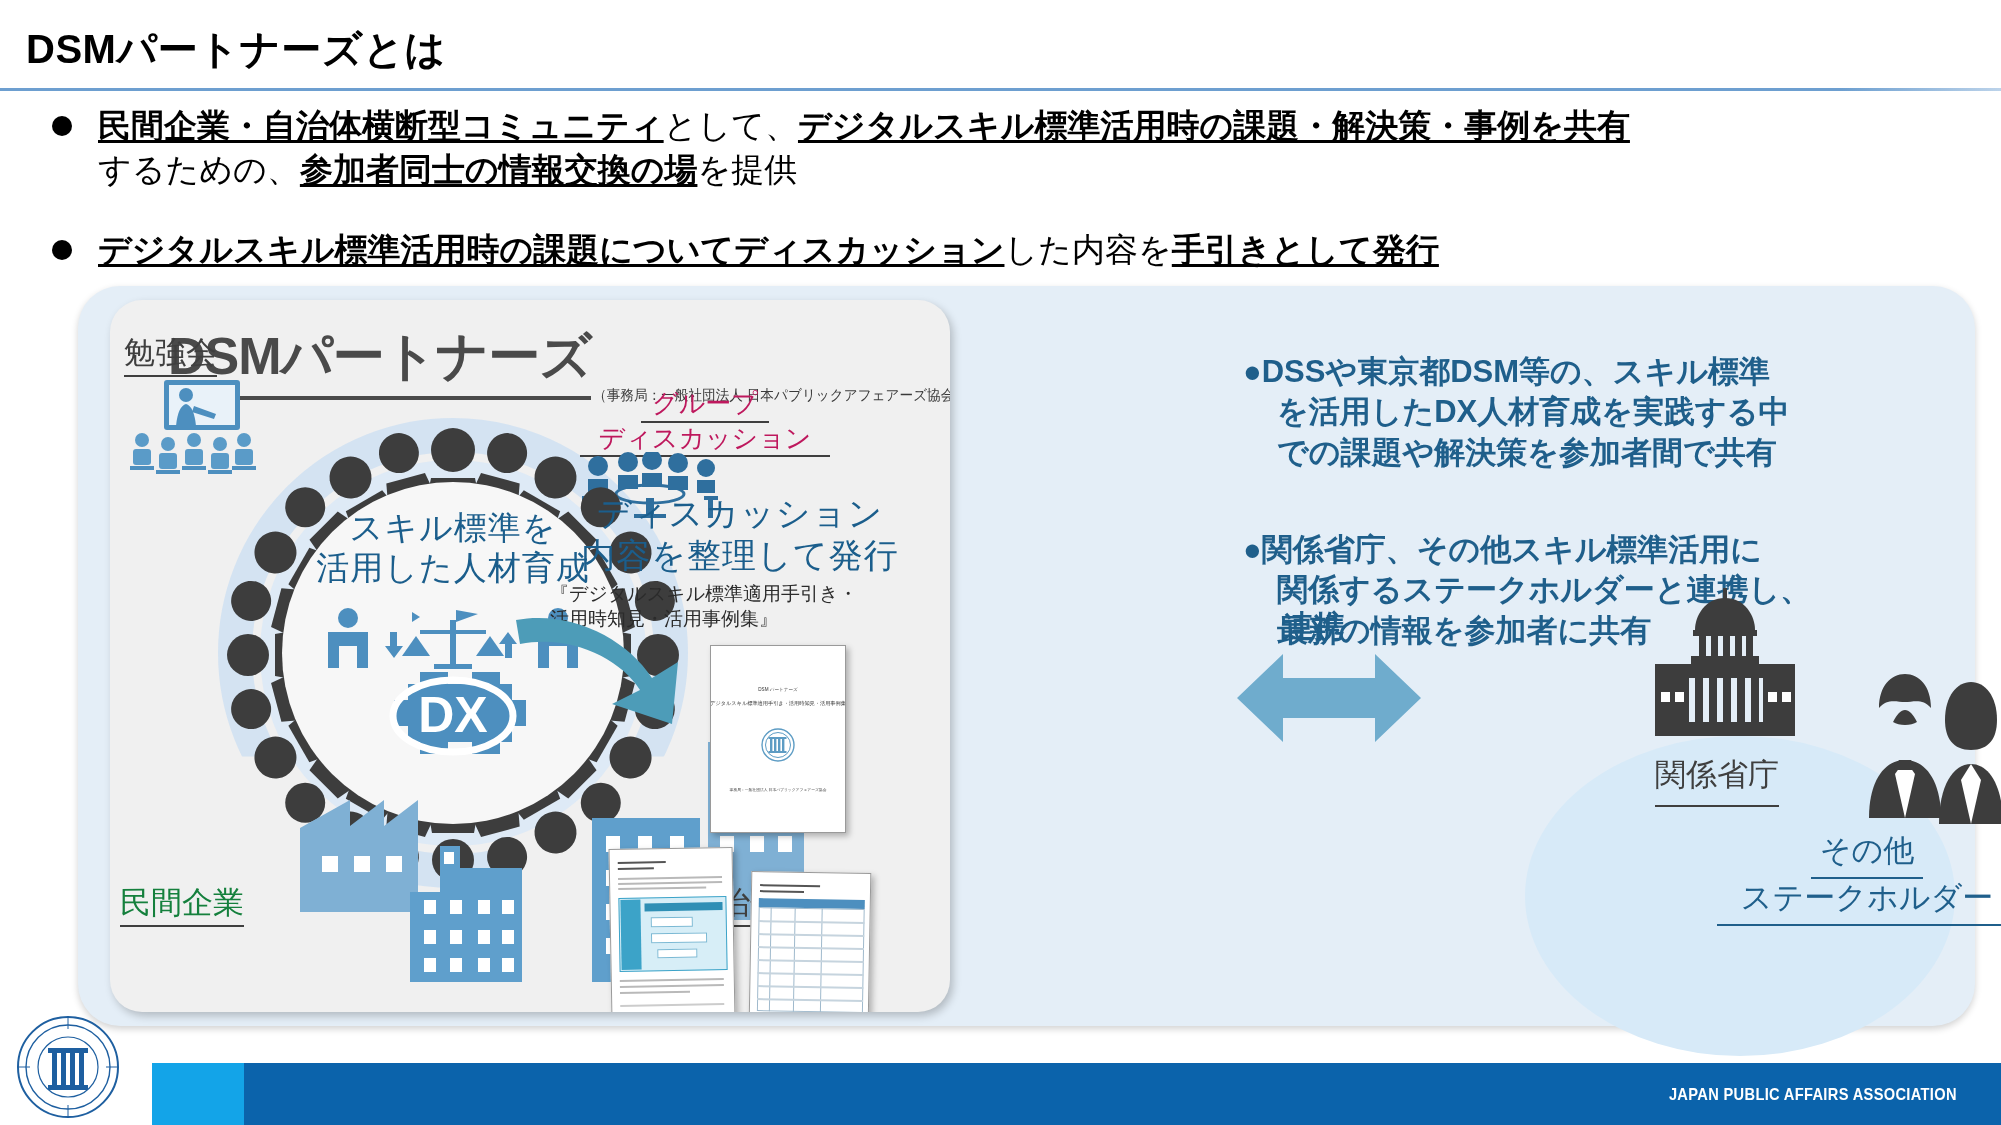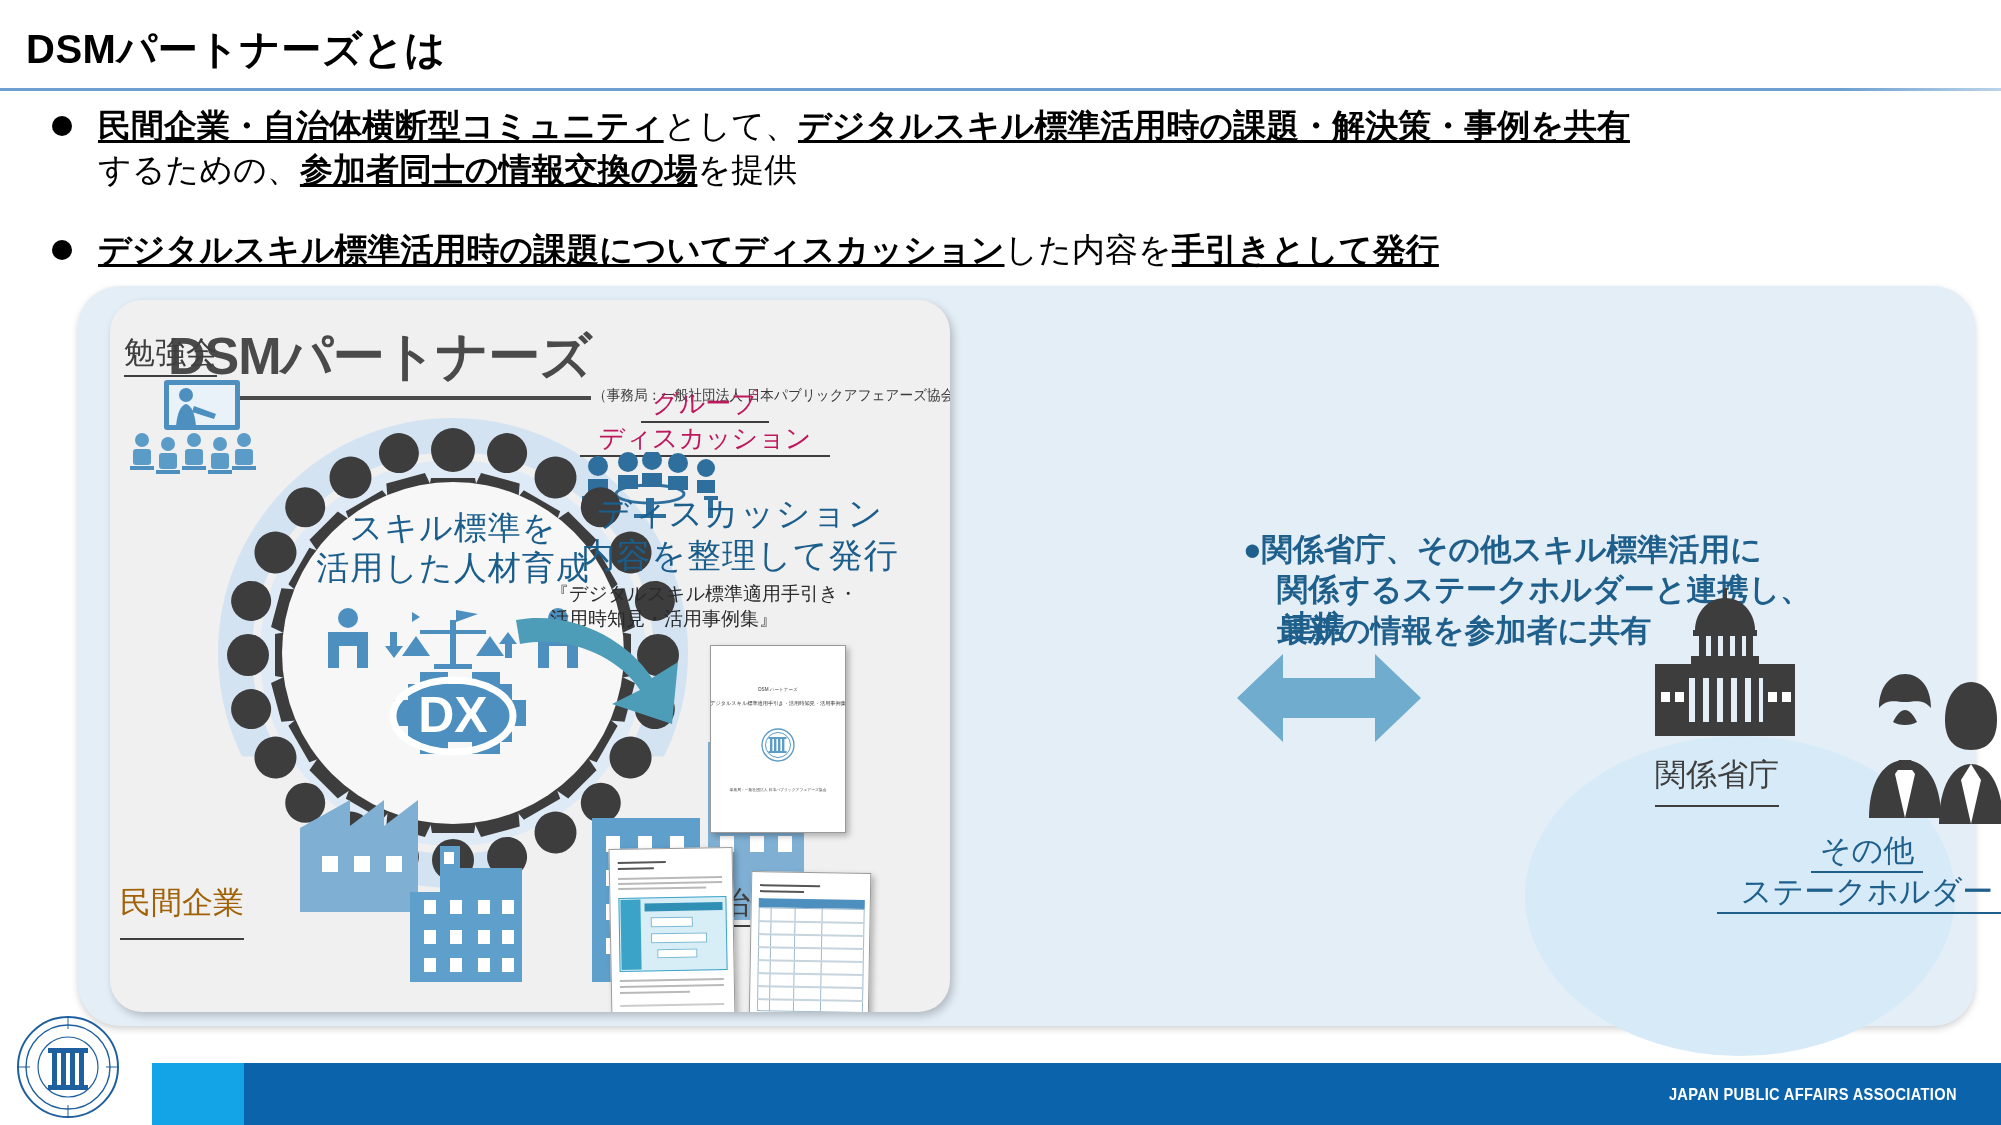--- a/index.html
+++ b/index.html
@@ -108,22 +108,22 @@
   
   #people-ring { position: absolute; left: 96px; top: 108px; width: 494px; height: 494px; }
 
   
   #bldg-factory { position: absolute; left: 190px; top: 470px; width: 118px; height: 142px; }
   #bldg-mid     { position: absolute; left: 300px; top: 522px; width: 112px; height: 160px; }
   #bldg-tall    { position: absolute; left: 482px; top: 500px; width: 108px; height: 182px; }
   #bldg-right   { position: absolute; left: 598px; top: 442px; width: 96px; height: 178px; }
 
   #lbl-minkan {
-    position: absolute; left: 10px; top: 582px; font-size: 31px; color: #a16207;
-    border-bottom: 2.5px solid #3f3f3f; padding-bottom: 14px;
+    position: absolute; left: 10px; top: 582px; font-size: 31px; color: #15803d;
+    border-bottom: 2.5px solid #3f3f3f; padding-bottom: 1px;
   }
   #lbl-jichitai {
     position: absolute; left: 578px; top: 582px; font-size: 31px; color: #3f3f3f;
     border-bottom: 2.5px solid #3f3f3f; padding-bottom: 1px;
   }
 
   
   #pub-head {
     position: absolute; left: 420px; top: 192px; width: 420px;
     text-align: center; font-size: 34px; line-height: 1.24;
@@ -178,21 +178,21 @@
   #icon-capitol { position: absolute; left: 404px; top: 292px; width: 172px; height: 160px; }
   #lbl-kankei {
     position: absolute; left: 420px; top: 458px; font-size: 31px; color: #3f3f3f;
     border-bottom: 2.5px solid #3f3f3f; padding-bottom: 9px;
   }
   #icon-people2 { position: absolute; left: 608px; top: 372px; width: 178px; height: 160px; }
   #lbl-sonota {
     position: absolute; left: 482px; top: 536px; width: 300px; text-align: center;
     font-size: 31px; color: #1f5f8b; line-height: 1.22; font-weight: 500;
   }
-  #lbl-sonota span { display:block; border-bottom: 2.5px solid #1f5f8b; padding-bottom:1px; }
+  #lbl-sonota span { display:block; border-bottom: 2.5px solid #1f5f8b; padding-bottom:7px; }
   #lbl-sonota span:first-child { width: 112px; margin: 0 auto; }
 
   
   #footer-bar {
     position: absolute; left: 152px; bottom: 0; width: 1849px; height: 62px;
     background: #0b63ab;
   }
   #footer-accent {
     position: absolute; left: 152px; bottom: 0; width: 92px; height: 62px;
     background: #13a4e8;
@@ -568,20 +568,25 @@
         </div>
       </div>
 
     </div>
   </div>
 
   <div id="right-col">
 
     <div id="ellipse-gov"></div>
 
+    <div class="rt-bullet" id="rt-bullet-1">
+      <div>●DSSや東京都DSM等の、スキル標準</div>
+      <div class="ind">を活用したDX人材育成を実践する中</div>
+      <div class="ind">での課題や解決策を参加者間で共有</div>
+    </div>
 
     <div class="rt-bullet" id="rt-bullet-2">
       <div>●関係省庁、その他スキル標準活用に</div>
       <div class="ind">関係するステークホルダーと連携し、</div>
       <div class="ind">最新の情報を参加者に共有</div>
     </div>
 
     <div id="lbl-renkei">連携</div>
 
     <svg id="arrow-dbl" viewBox="0 0 184 100">

